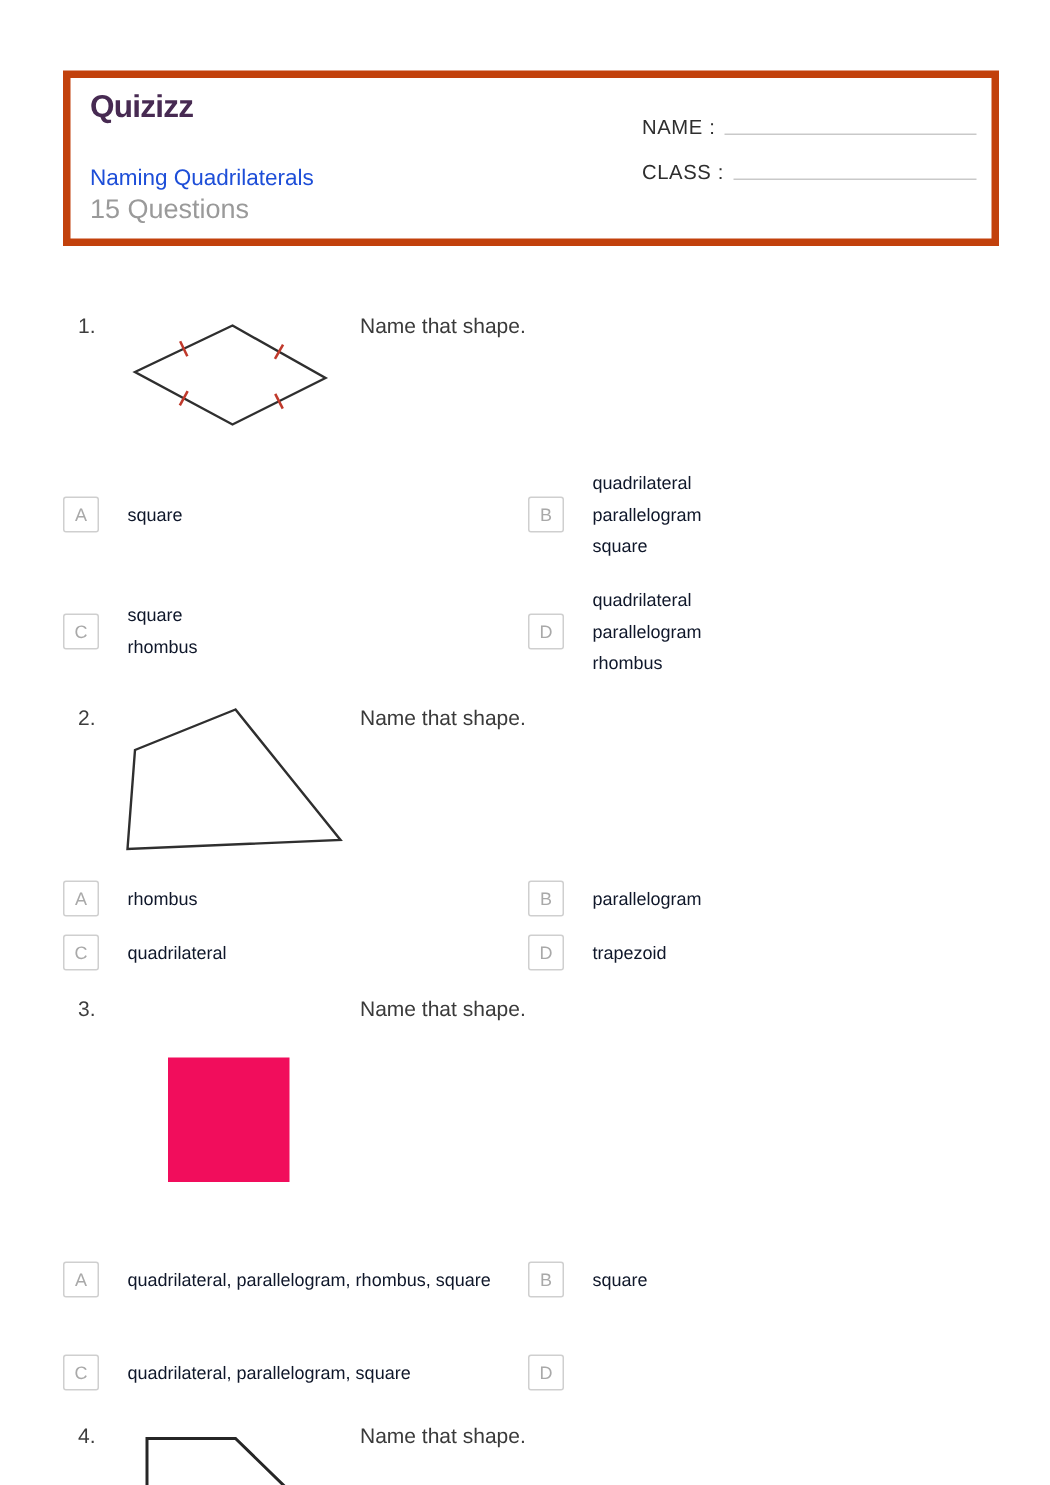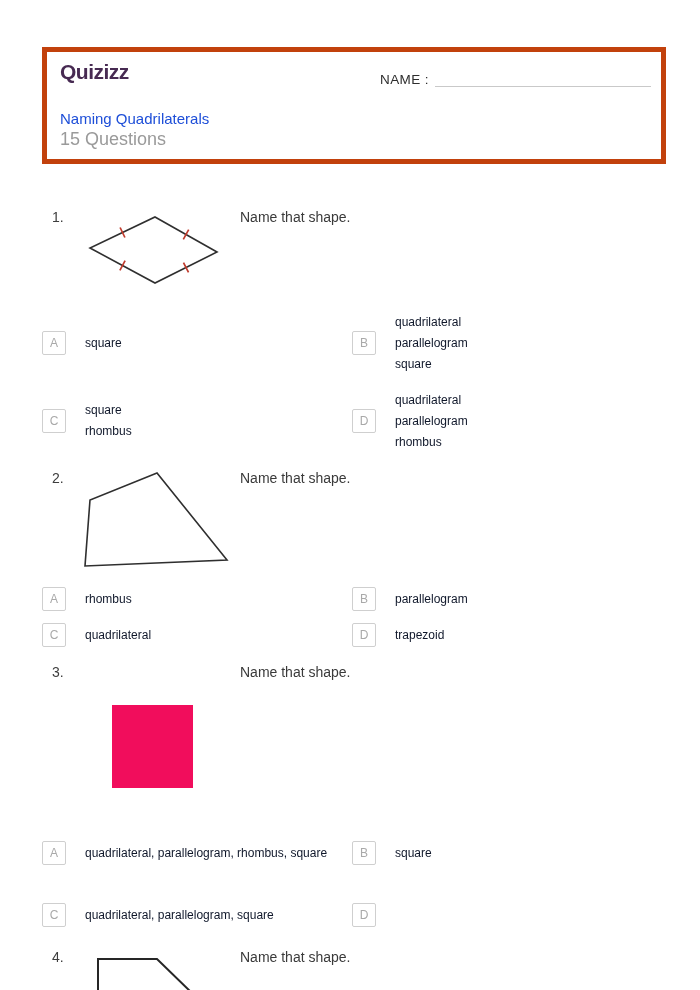--- a/index.html
+++ b/index.html
@@ -6,21 +6,21 @@
   .page{
     position:relative;width:700px;height:990px;background:#ffffff;overflow:hidden;
     font-family:"Liberation Sans",sans-serif;color:#3d3d3d;
   }
   
   .header-box{position:absolute;left:42px;top:47px;width:614px;height:107px;border:5px solid #c2410c;background:#fff;}
   .logo{position:absolute;left:13px;top:8px;font-size:21px;font-weight:800;letter-spacing:-0.5px;color:#472a52;}
   .hdr-title{position:absolute;left:13px;top:58px;font-size:15px;color:#1d4ed8;}
   .hdr-sub{position:absolute;left:13px;top:77px;font-size:18px;color:#9a9a9a;}
   .fields{position:absolute;left:333px;top:10px;width:273px;}
-  .field-row{display:flex;height:20px;margin-top:10px;}
+  .field-row{display:flex;align-items:flex-end;height:20px;margin-top:10px;margin-left:48px;}
   .field-row .lbl{font-size:13.5px;color:#2e2e2e;letter-spacing:0.4px;white-space:pre;}
   .field-row .line{flex:1;border-bottom:1px solid #c9c9c9;margin:0 2px 2px 6px;height:14px;}
   
   .qnum{position:absolute;font-size:14px;color:#3d3d3d;}
   .qprompt{position:absolute;font-size:14px;color:#3a3a3a;}
   .shape-svg{position:absolute;}
   .pink-square{position:absolute;left:112px;top:705px;width:81px;height:83px;}
   
   .opt{position:absolute;display:flex;align-items:center;gap:19px;}
   .letterbox{
@@ -38,20 +38,24 @@
 
 <div class="page">
 
   <div class="header-box">
     <div class="logo">Quizizz</div>
     <div class="hdr-title">Naming Quadrilaterals</div>
     <div class="hdr-sub">15 Questions</div>
     <div class="fields">
       <div class="field-row">
         <span class="lbl">NAME :</span>
+        <span class="line"></span>
+      </div>
+      <div class="field-row">
+        <span class="lbl">CLASS :</span>
         <span class="line"></span>
       </div>
     </div>
   </div>
 
   <div class="qnum" style="left:52px;top:209px;">1.</div>
   <div class="qprompt" style="left:240px;top:209px;">Name that shape.</div>
   <svg class="shape-svg" style="left:82px;top:203px;" width="145" height="88" viewBox="0 0 145 88">
     <polygon points="73,14 135,49 73,80 8,45" fill="none" stroke="#2f2f2f" stroke-width="1.6"></polygon>
     <g stroke="#c0392b" stroke-width="1.7">

